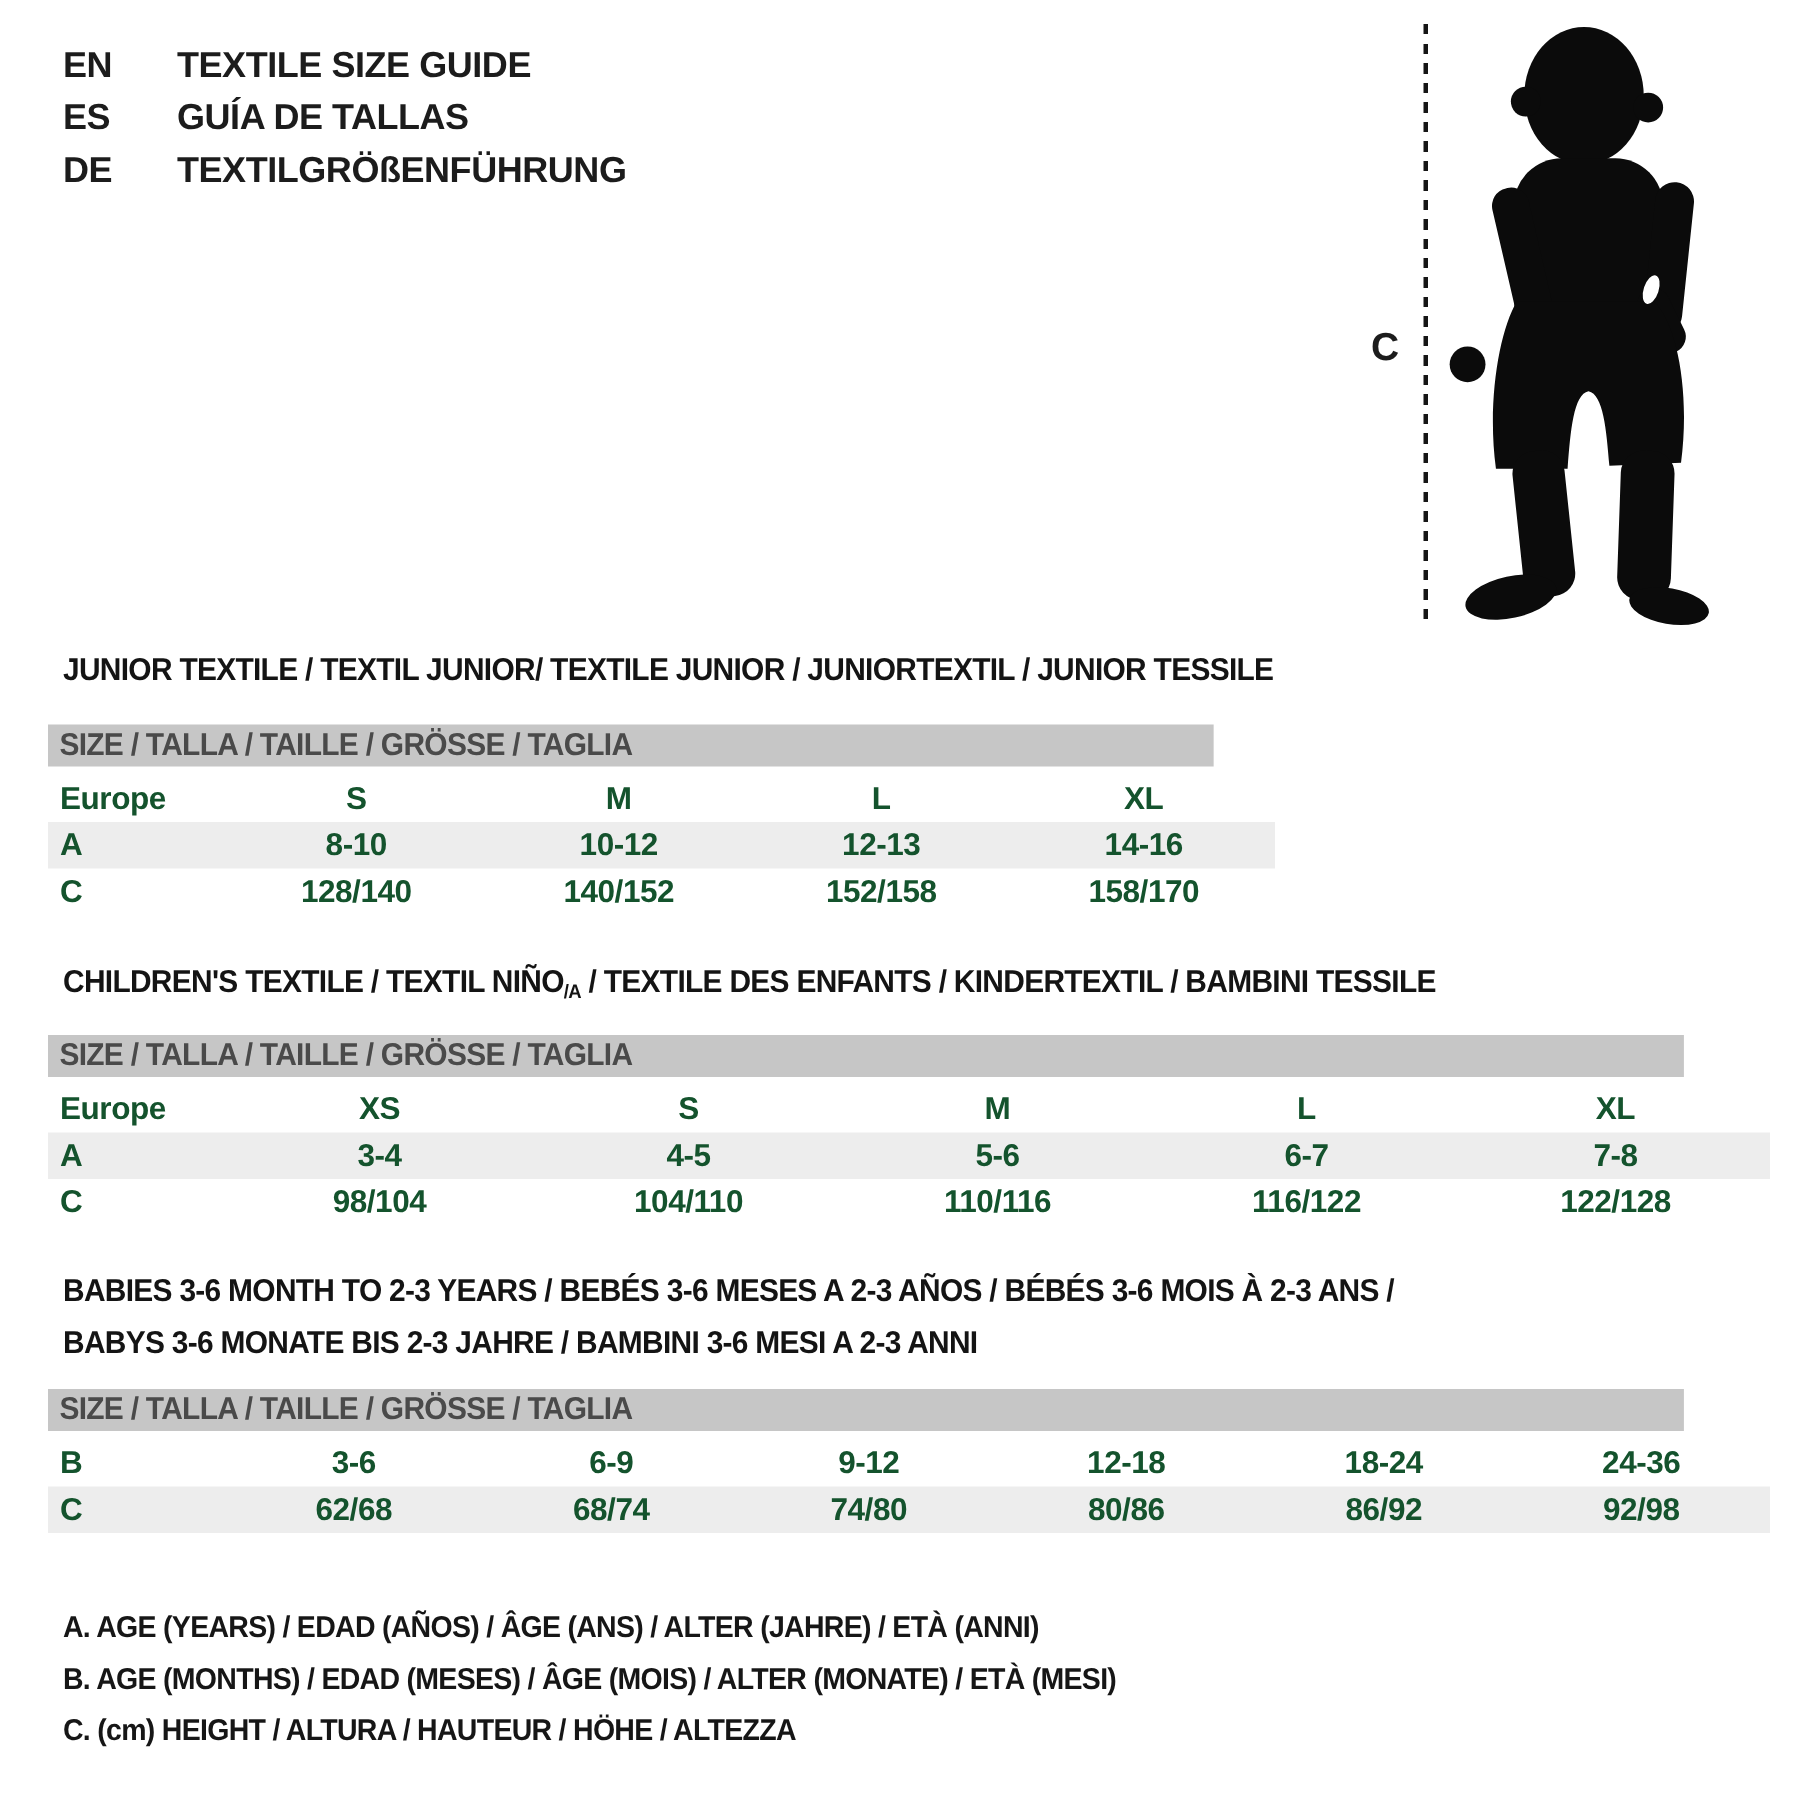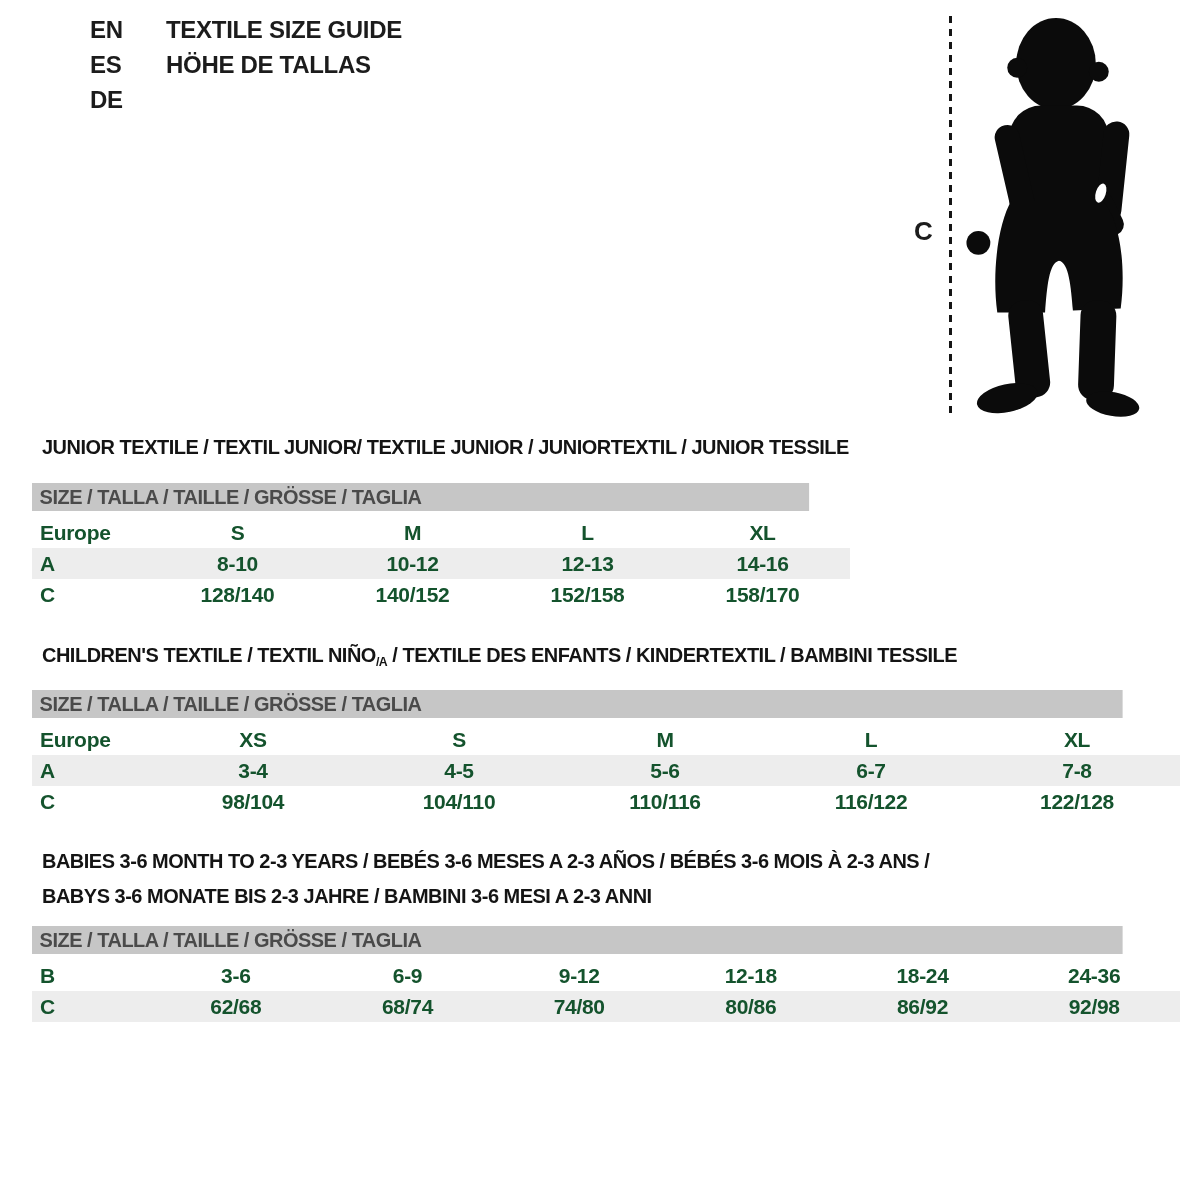--- a/index.html
+++ b/index.html
@@ -5,21 +5,21 @@
   * { margin:0; padding:0; box-sizing:border-box; }
   html,body { background:#ffffff; }
   .page {
     position:relative; width:1200px; height:1200px; overflow:hidden;
     background:#ffffff; font-family:"Liberation Sans", sans-serif;
     font-weight:700; color:#1c1c1c;
   }
   .cond { transform:scaleX(0.95); transform-origin:0 50%; letter-spacing:-0.5px; white-space:nowrap; }
 
   
-  .langs { position:absolute; left:42px; top:12px;margin-left:48px; }
+  .langs { position:absolute; left:42px; top:26px; }
   .lang-row { display:flex; height:35px; align-items:center; font-size:24px; letter-spacing:-0.3px; }
   .lang-code { width:76px; flex:0 0 76px; }
   .lang-label { white-space:nowrap; }
 
   
   .measure-line {
     position:absolute; left:949px; top:16px; width:3px; height:402px;
     background:repeating-linear-gradient(to bottom, #151515 0 7px, transparent 7px 13px);
   }
   .measure-label { position:absolute; left:914px; top:216px; font-size:26px; }
@@ -53,24 +53,25 @@
 
 <div class="page">
 
   <div class="langs">
     <div class="lang-row">
       <span class="lang-code">EN</span>
       <span class="lang-label">TEXTILE SIZE GUIDE</span>
     </div>
     <div class="lang-row">
       <span class="lang-code">ES</span>
-      <span class="lang-label">HÖHE DE TALLAS</span>
+      <span class="lang-label">GUÍA DE TALLAS</span>
     </div>
     <div class="lang-row">
       <span class="lang-code">DE</span>
+      <span class="lang-label">TEXTILGRÖßENFÜHRUNG</span>
     </div>
   </div>
 
   <div class="measure-line"></div>
   <div class="measure-label">C</div>
   <svg class="silhouette" viewBox="0 0 188 410" xmlns="http://www.w3.org/2000/svg" aria-hidden="true">
     <g fill="#0b0b0b">
 
       <ellipse cx="93" cy="52" rx="40" ry="46"></ellipse>
       <circle cx="54" cy="56" r="10"></circle>
@@ -180,14 +181,19 @@
       <span class="tlabel">C</span>
       <span class="tval">62/68</span>
       <span class="tval">68/74</span>
       <span class="tval">74/80</span>
       <span class="tval">80/86</span>
       <span class="tval">86/92</span>
       <span class="tval">92/98</span>
     </div>
   </div>
 
+  <div class="legend">
+    <div class="legend-line cond">A. AGE (YEARS) / EDAD (AÑOS) / ÂGE (ANS) / ALTER (JAHRE) / ETÀ (ANNI)</div>
+    <div class="legend-line cond">B. AGE (MONTHS) / EDAD (MESES) / ÂGE (MOIS) / ALTER (MONATE) / ETÀ (MESI)</div>
+    <div class="legend-line cond">C. (cm) HEIGHT / ALTURA / HAUTEUR / HÖHE / ALTEZZA</div>
+  </div>
 
 </div>
 
 </body></html>

